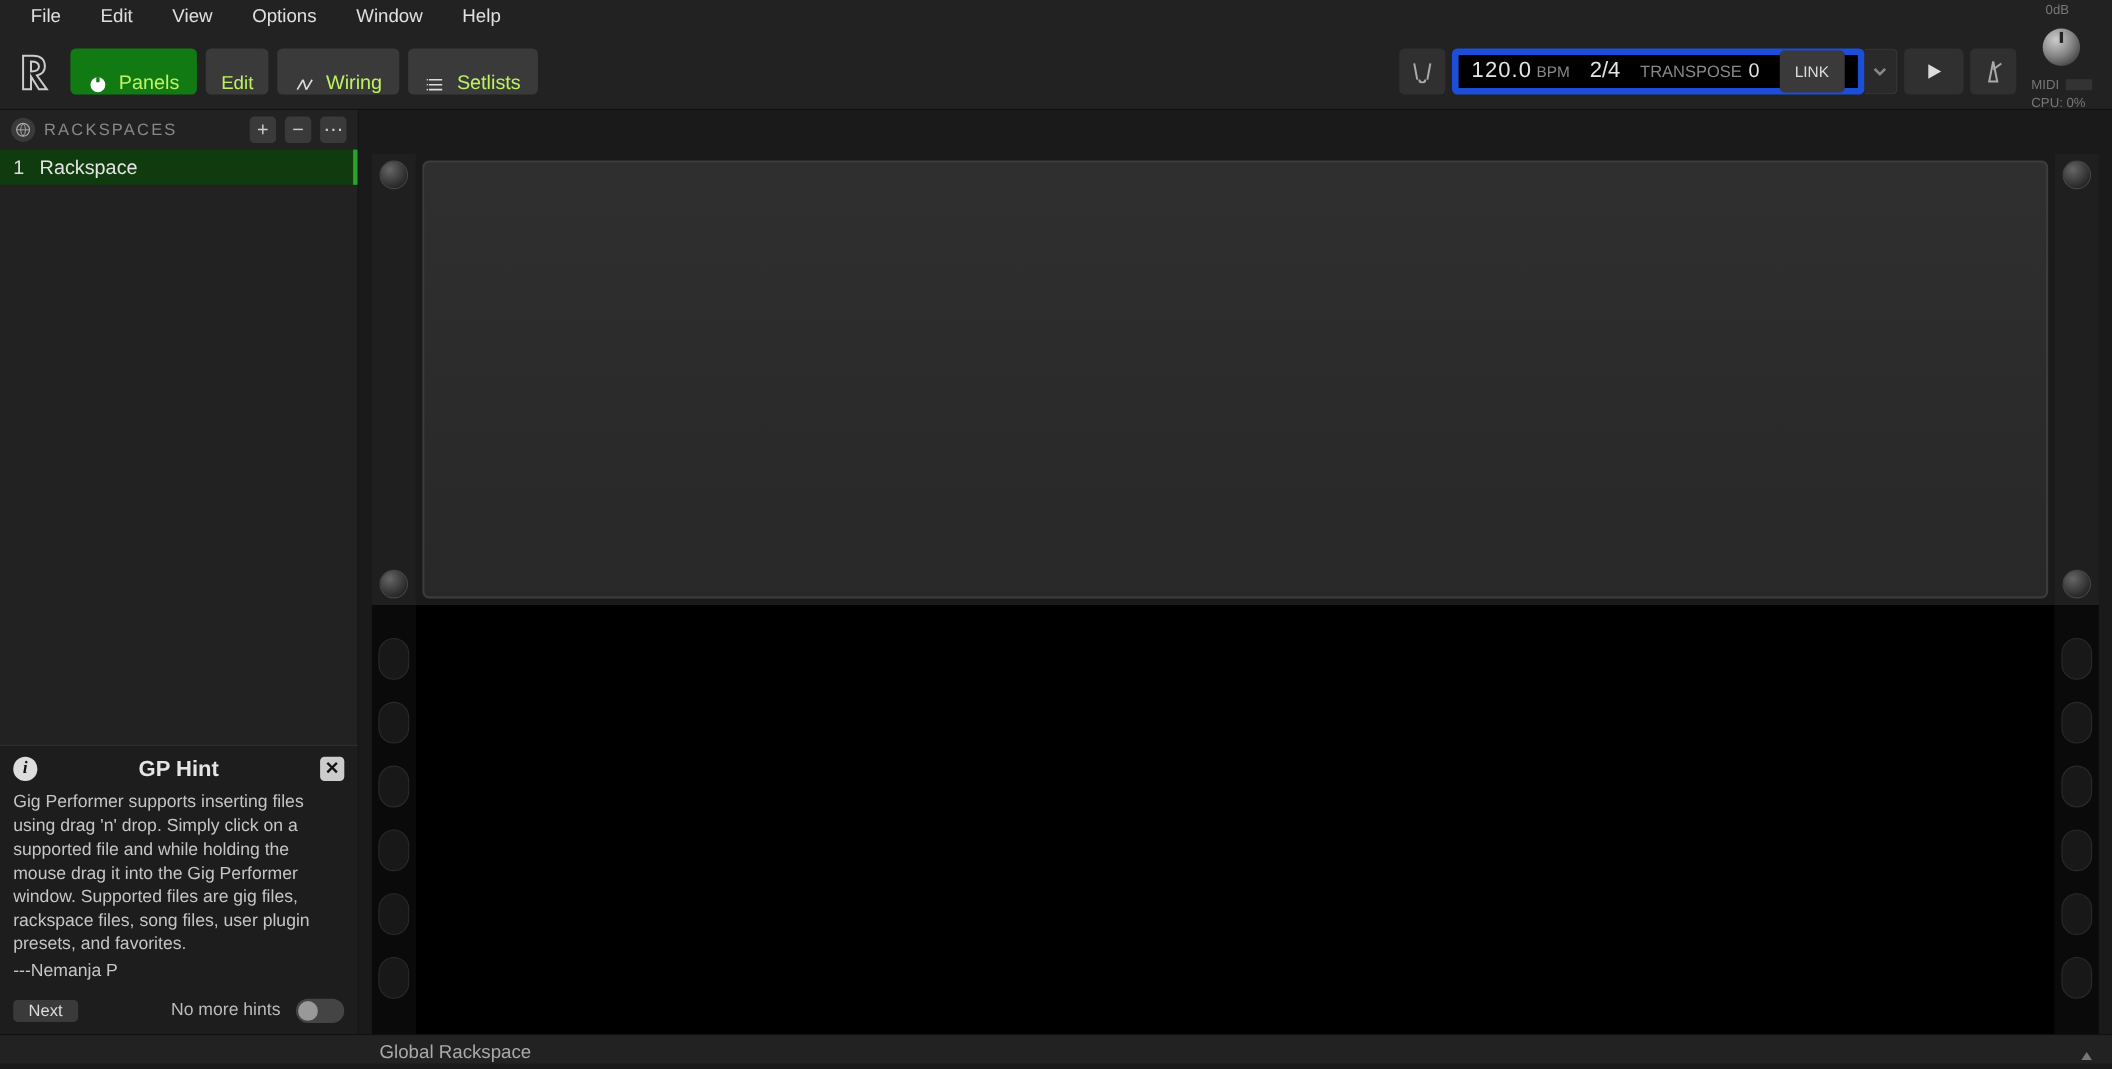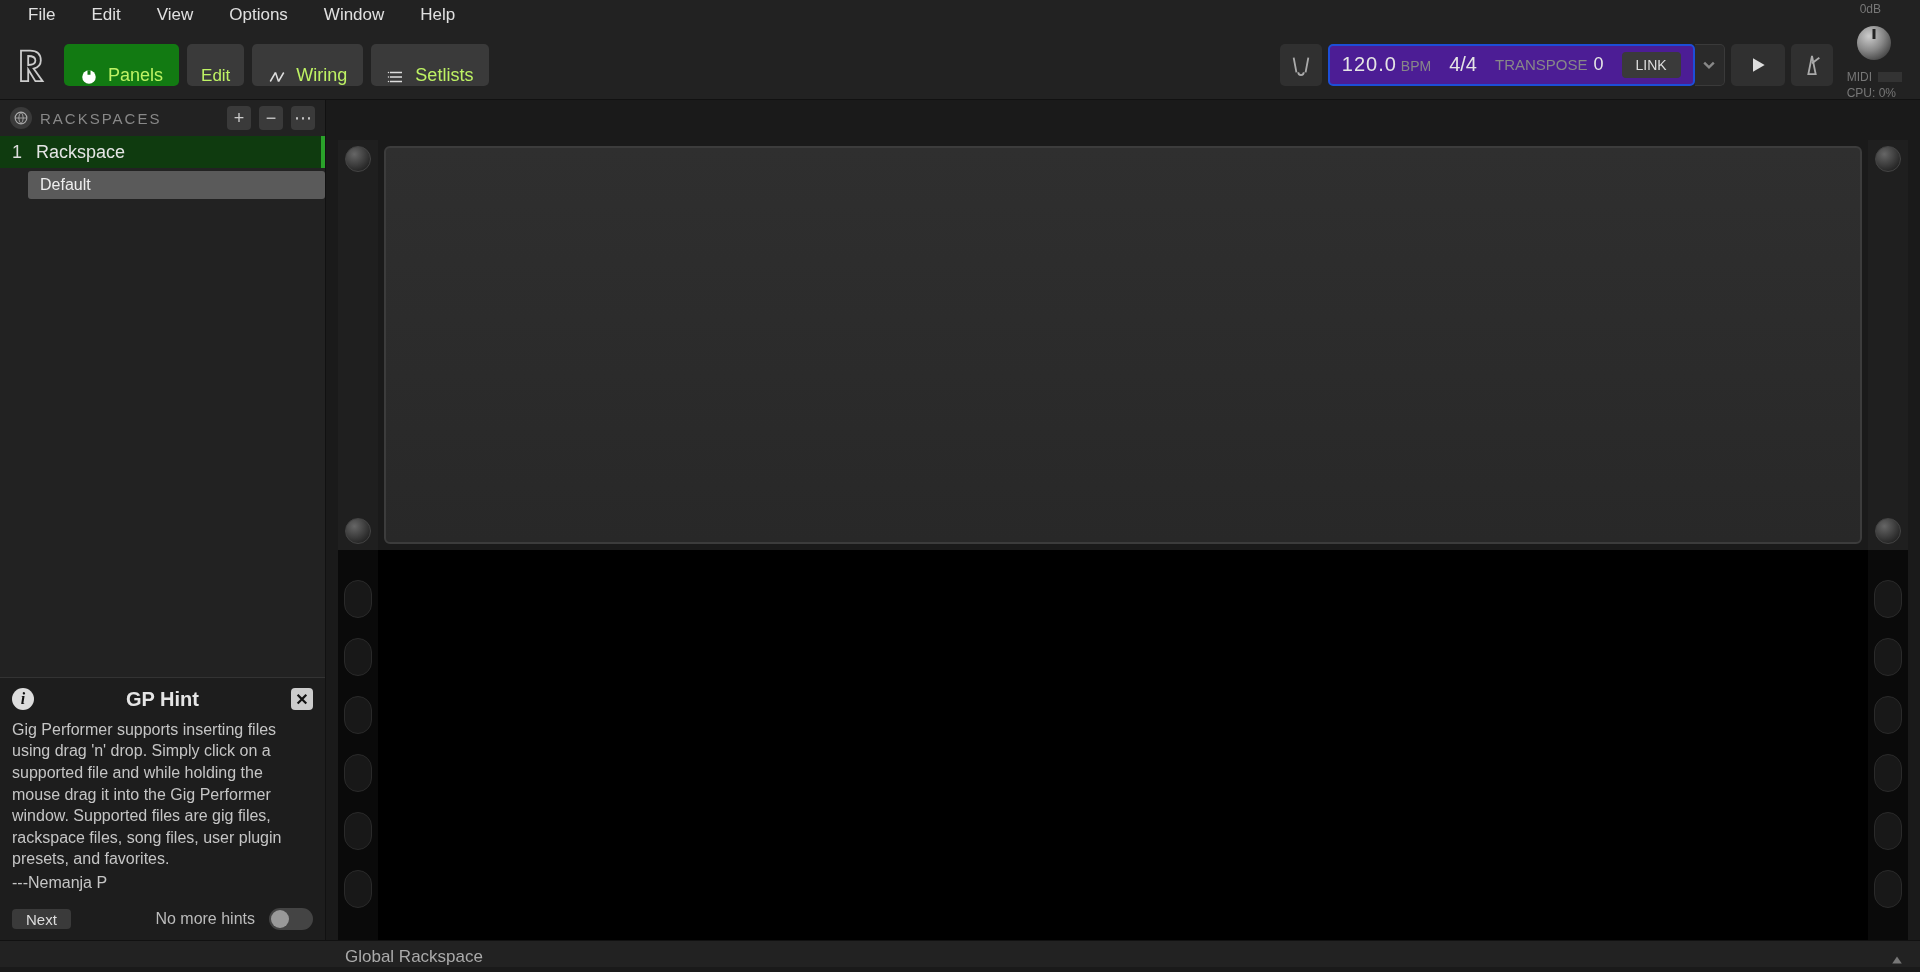--- a/index.html
+++ b/index.html
@@ -68,35 +68,35 @@
     }
     .sq-btn {
       width: 42px; height: 42px;
       background: #303030;
       border-radius: 5px;
       display: flex; align-items: center; justify-content: center;
       cursor: pointer;
     }
     .status-block {
       height: 42px;
-      background: #4c1d95;
-      border: 2px solid #1d4ed8;
+      background: #000000;
+      border: 6px solid #1d4ed8;
       border-radius: 5px;
       display: flex;
       align-items: center;
       padding: 0 12px;
       gap: 18px;
     }
     .bpm-val { color: #e5e5e5; font-size: 20px; letter-spacing: 1px; }
     .bpm-lbl { color: #888; font-size: 14px; margin-left: 4px; }
     .sig { color: #e5e5e5; font-size: 20px; }
     .transpose-lbl { color: #888; font-size: 15px; }
     .transpose-val { color: #e5e5e5; font-size: 18px; margin-left: 6px; }
     .link-btn {
-      height: 26px; padding: 0 14px;
+      height: 38px; padding: 0 14px;
       background: #3a3a3a; border-radius: 4px;
       color: #ddd; font-size: 14px;
       display: flex; align-items: center;
       cursor: pointer;
     }
     .drop-arrow {
       height: 42px; width: 30px;
       background: #2a2a2a; border: 1px solid #3a3a3a; border-left: none;
       border-radius: 0 5px 5px 0;
       display: flex; align-items: center; justify-content: center;
@@ -372,21 +372,21 @@
 
   <div class="tool-right">
     <div class="sq-btn">
       <svg width="22" height="22" viewBox="0 0 24 24">
           <path d="M7 20 L4 4 M17 20 L20 4" stroke="#aaa" stroke-width="2" fill="none"></path>
           <path d="M9 20 a3 3 0 1 0 6 0" stroke="#aaa" stroke-width="2" fill="none"></path>
         </svg>
     </div>
     <div class="status-block">
       <span><span class="bpm-val">120.0</span><span class="bpm-lbl">BPM</span></span>
-      <span class="sig">4/4</span>
+      <span class="sig">2/4</span>
       <span><span class="transpose-lbl">TRANSPOSE</span><span class="transpose-val">0</span></span>
       <div class="link-btn">LINK</div>
     </div>
     <div class="drop-arrow">
       <svg width="12" height="12" viewBox="0 0 10 10">
           <path d="M1 3 L5 7 L9 3" stroke="#888" stroke-width="2" fill="none"></path>
         </svg>
     </div>
     <div class="play-btn">
       <svg width="20" height="20" viewBox="0 0 24 24">
@@ -427,23 +427,20 @@
           </svg>
       </div>
       <div class="title">RACKSPACES</div>
       <div class="mini-btn">+</div>
       <div class="mini-btn">−</div>
       <div class="mini-btn">⋯</div>
     </div>
     <div class="rack-item">
       <span class="num">1</span>
       <span>Rackspace</span>
-    </div>
-    <div class="var-item">
-      <span>Default</span>
     </div>
     <div class="side-body"></div>
 
     <div class="hint">
       <div class="hint-header">
         <div class="i">i</div>
         <div class="title">GP Hint</div>
         <div class="close">✕</div>
       </div>
       <div class="hint-body">Gig Performer supports inserting files using drag 'n' drop. Simply click on a supported file and while holding the mouse drag it into the Gig Performer window. Supported files are gig files, rackspace files, song files, user plugin presets, and favorites.</div>

